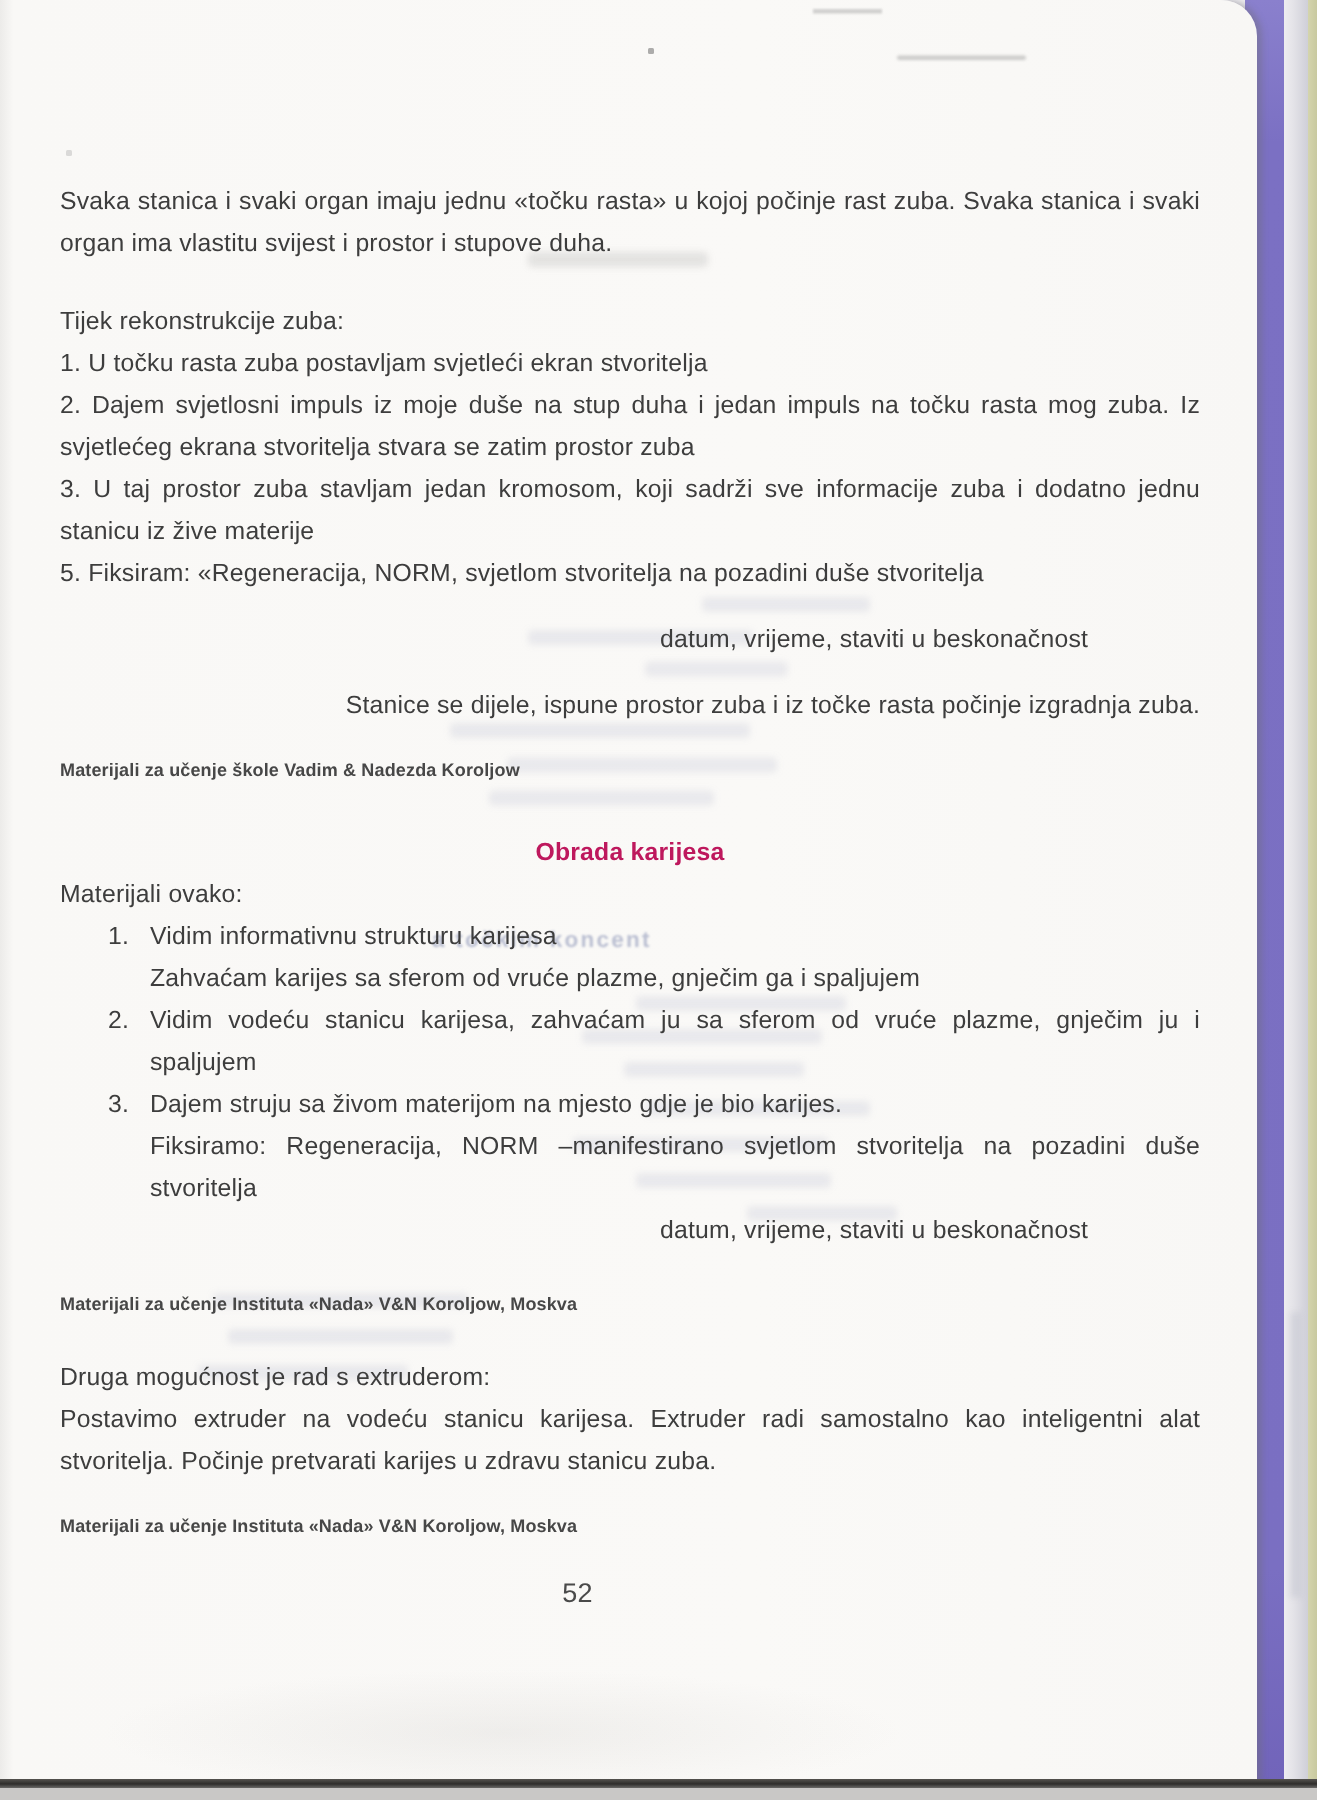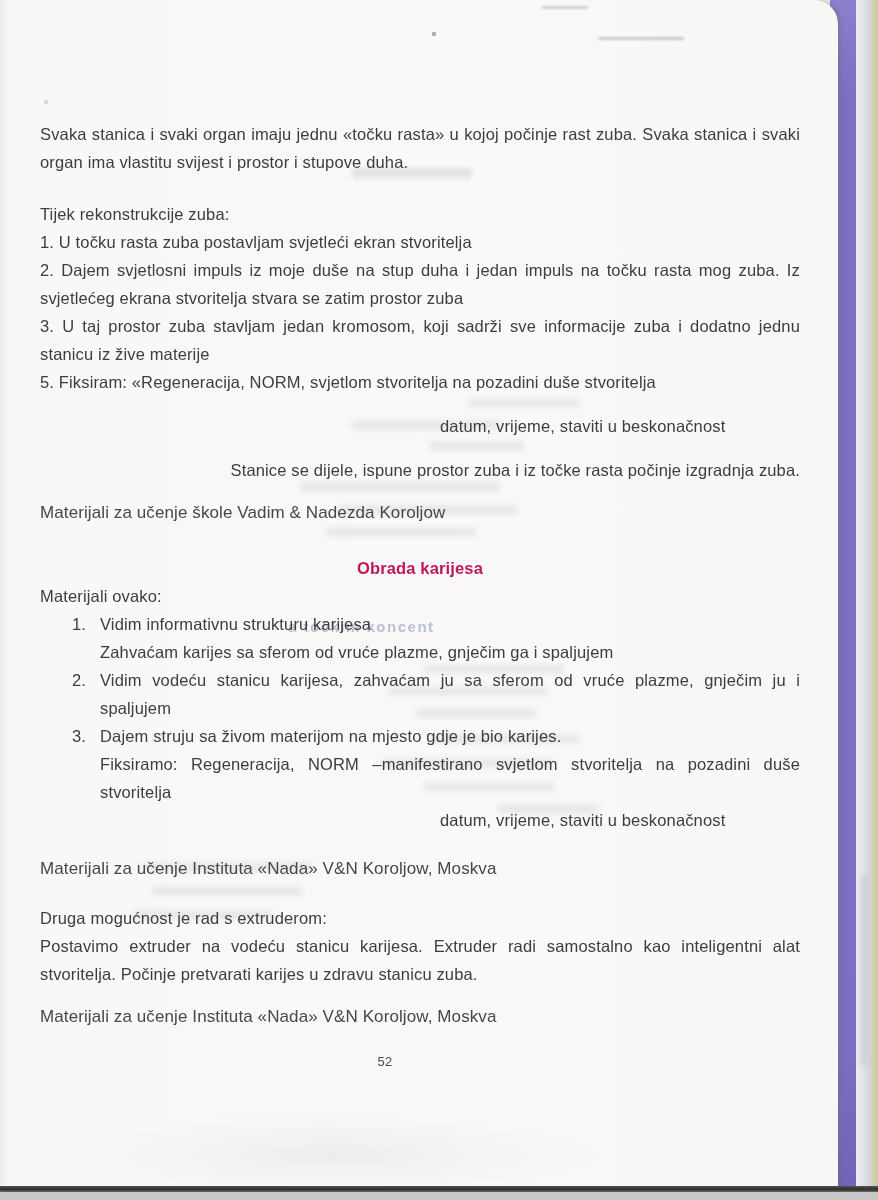--- a/index.html
+++ b/index.html
@@ -56,36 +56,36 @@
     font-size:16.5px;line-height:28px;letter-spacing:.15px;
   }
   .j{text-align:justify;}
   .para{margin:0;}
   .mt-title{margin-top:24px;}
   .step1{margin:0;}
   .aside-note{margin-top:16px;margin-left:400px;white-space:nowrap;}
   .aside-note.tight{margin-top:0;}
   .mt-div{margin-top:16px;text-align:right;}
   .source-note{
-    margin-top:20px;font-size:17px;line-height:18px;color:#474747;letter-spacing:.1px;
+    margin-top:20px;font-size:12px;line-height:18px;color:#474747;letter-spacing:.1px;font-weight:bold;
   }
   .source-note.big-gap{margin-top:26px;}
   .heading{
     margin-top:32px;font-weight:700;color:#be185d;text-align:center;
   }
   .mt-para{margin-top:22px;}
   .steps2{margin:0;}
   .step2{display:flex;margin-left:32px;}
   .step2-num{flex:none;width:28px;}
   .step2-body{flex:1;}
   .step2-line:empty{display:none;}
   .mt-ext{margin-top:26px;}
   .page-number{
     margin-top:22px;width:690px;text-align:center;
-    font-size:13px;color:#4a4a4a;
+    font-size:18px;color:#4a4a4a;
   }
   
   .smudge{
     position:absolute;background:rgba(125,135,172,.13);filter:blur(2.5px);
     border-radius:3px;pointer-events:none;
   }
   .smudge.gray{background:rgba(130,130,130,.18);}
   .ghost-text{
     position:absolute;left:288px;top:618px;
     font-size:15px;letter-spacing:1.5px;color:#7d87ae;opacity:.5;filter:blur(.7px);

